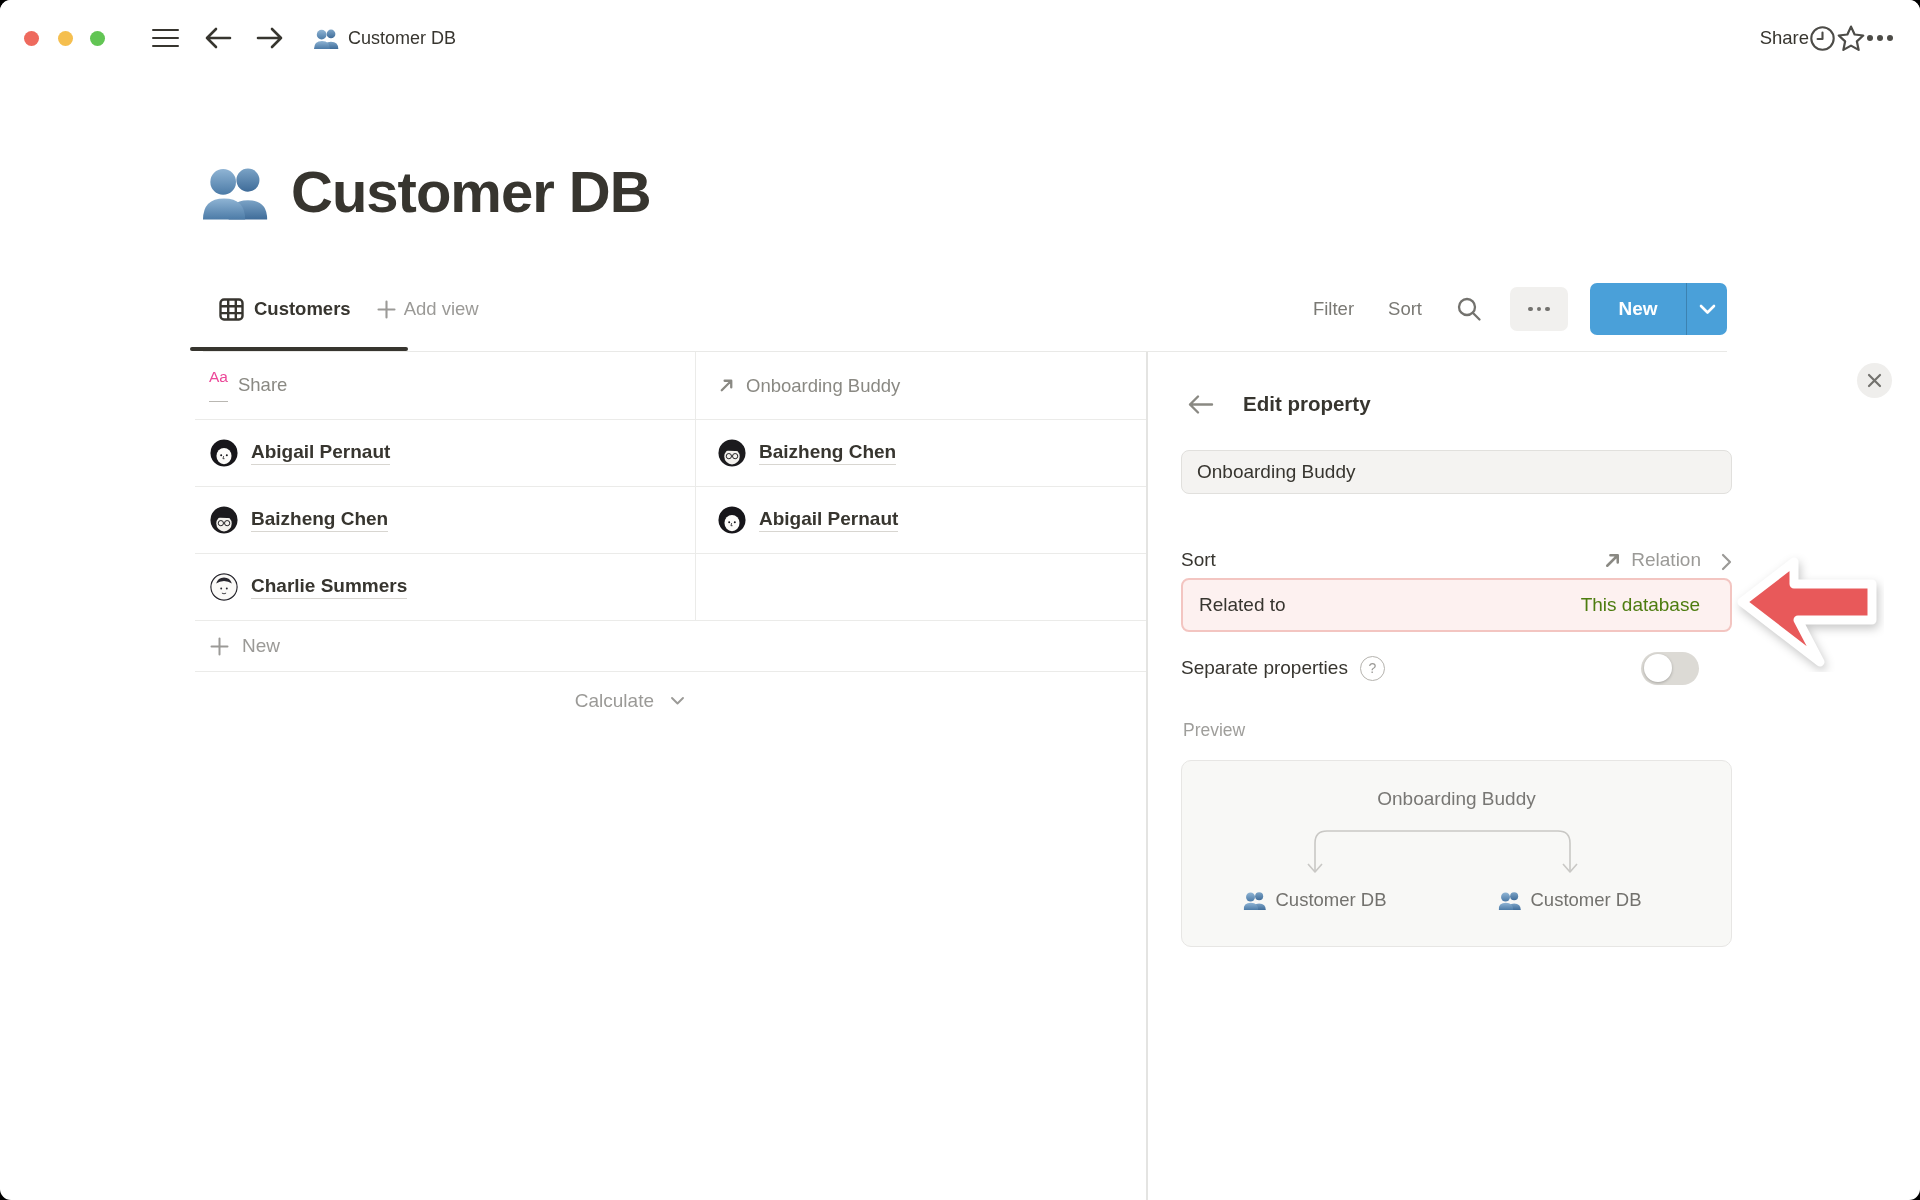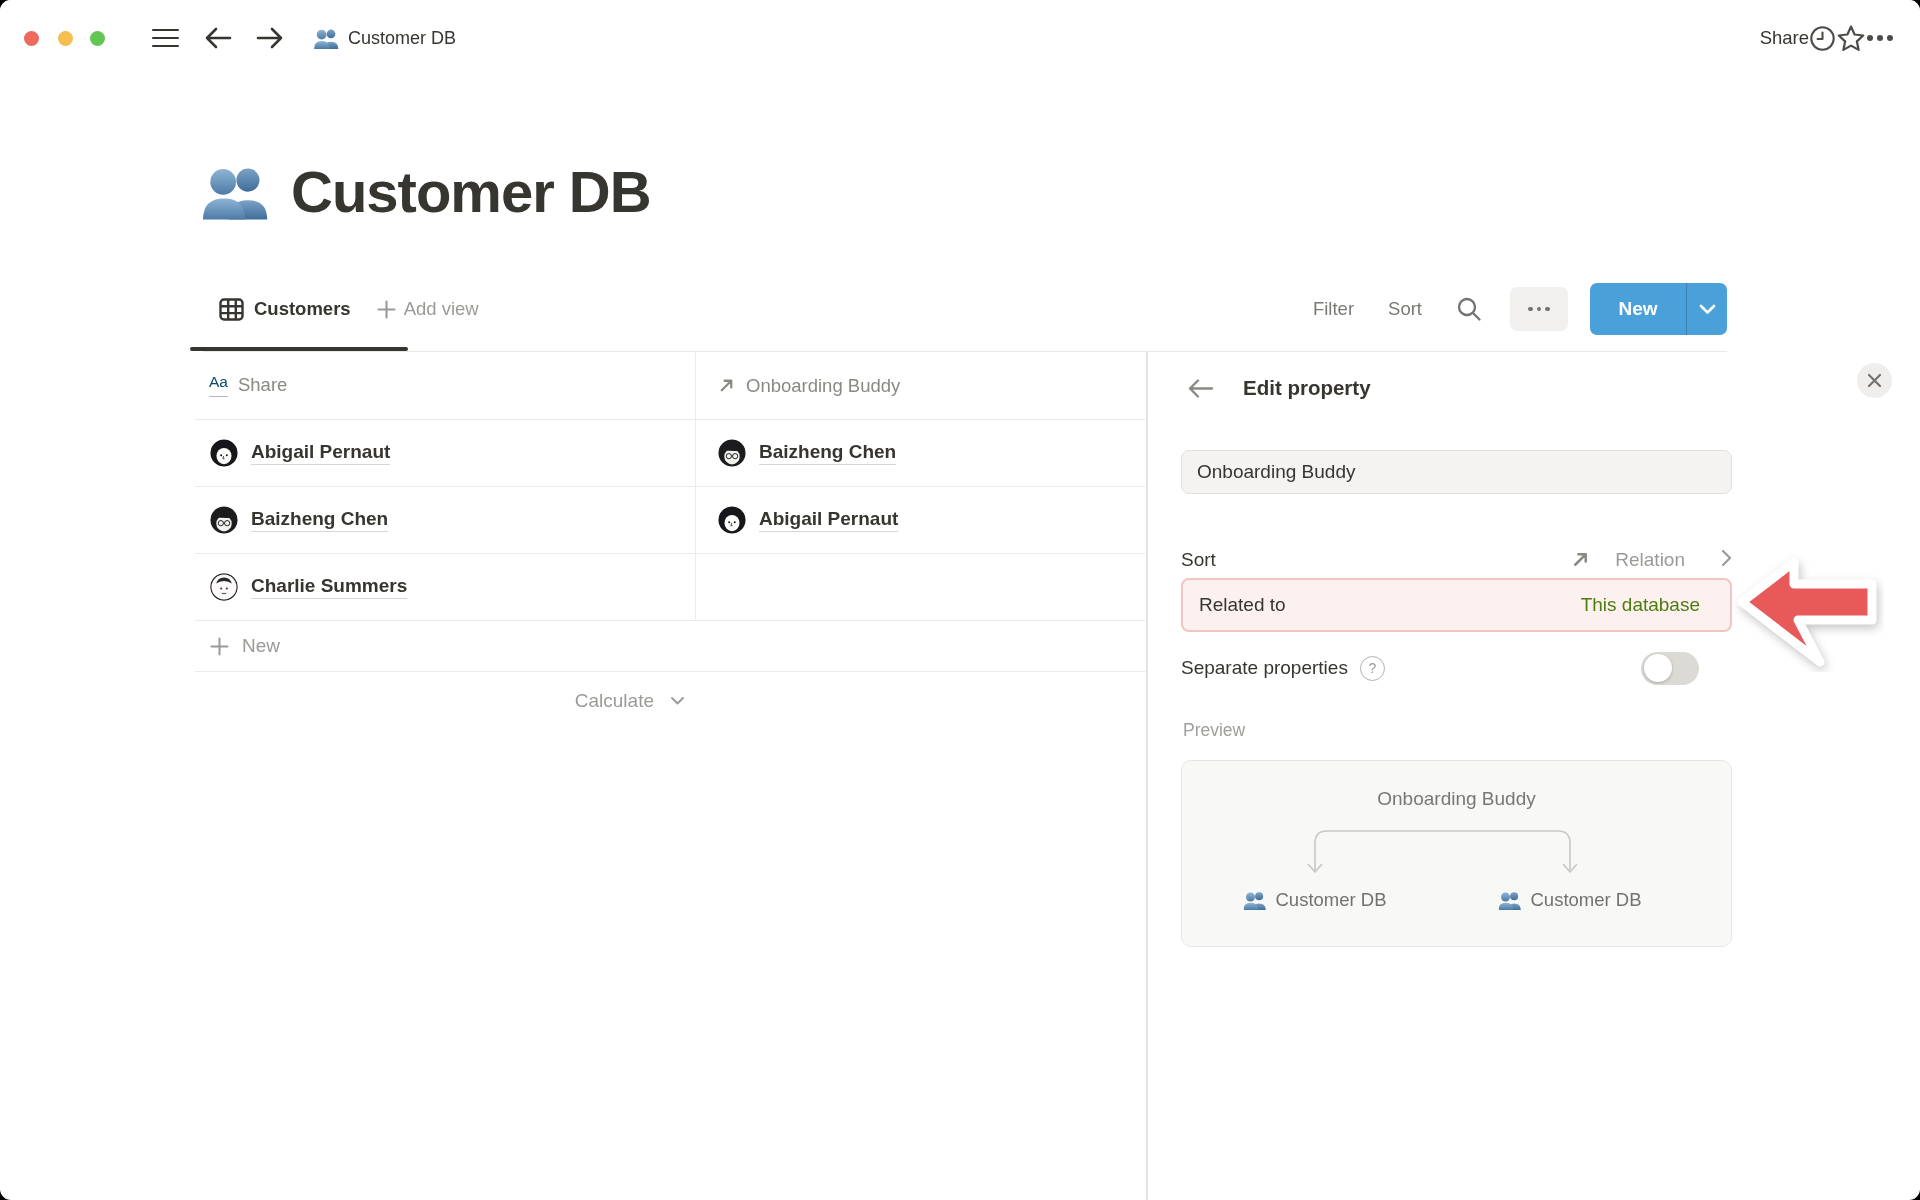--- a/index.html
+++ b/index.html
@@ -52,47 +52,47 @@
   .dbtable { position:absolute; left:195px; top:352px; width:951px; }
   .tr { position:relative; display:flex; border-bottom:1px solid #ebebe9; }
   .tr-header { height:68px; }
   .tr-row { height:67px; }
   .td1 { width:500px; display:flex; align-items:center; }
   .td2 { width:451px; display:flex; align-items:center; }
   .col-divider { position:absolute; left:500px; top:0; bottom:0; width:1px; background:#ebebe9; }
   .hcell { display:flex; align-items:center; gap:10px; color:#8a8983; font-size:18.5px; cursor:pointer; }
   .td1 .hcell { padding-left:14px; }
   .td2 .hcell { padding-left:22px; }
-  .aa { font-size:15.5px; color:#0c4a6e; border-bottom:1.7px solid #b9b7b2; line-height:1.05; padding-bottom:6px; }
+  .aa { font-size:15.5px; color:#ec4899; border-bottom:1.7px solid #b9b7b2; line-height:1.05; padding-bottom:15px; }
   .cell-person { display:flex; align-items:center; gap:13px; cursor:pointer; }
   .td1 .cell-person { padding-left:15px; }
   .td2 .cell-person { padding-left:23px; }
   .avatar { width:28px; height:28px; border-radius:50%; overflow:hidden; flex:0 0 28px; }
   .person-name { font-size:19px; font-weight:600; color:#37352f; border-bottom:1.5px solid #d8d6d1; padding-bottom:1px; }
   .newrow { height:51px; display:flex; align-items:center; gap:13px; padding-left:15px;
             border-bottom:1px solid #ebebe9; cursor:pointer; }
   .newrow-label { font-size:19px; color:#9b9a97; }
   .calcrow { height:58px; display:flex; align-items:center; justify-content:flex-end; width:500px; }
   .calc { display:flex; align-items:center; gap:16px; padding-right:10px; cursor:pointer; }
   .calc-label { font-size:19px; color:#9b9a97; }
   
   .vdivider { position:absolute; left:1146px; top:352px; bottom:0; width:1.5px; background:#e4e4e2; }
   .panel { position:absolute; left:1146px; top:352px; width:774px; height:848px; }
-  .panel-header { position:absolute; left:37px; top:8px; width:549px; height:56px; display:flex; align-items:center; }
+  .panel-header { position:absolute; left:37px; top:24px; width:549px; height:56px; display:flex; align-items:center; }
   .panel-back { width:34px; height:34px; display:flex; align-items:center; justify-content:center; cursor:pointer; }
   .panel-title { font-size:20.5px; font-weight:700; color:#37352f; margin-left:26px; }
   .panel-close { position:absolute; right:28px; top:11px; width:35px; height:35px; border-radius:50%;
                  background:#efeeec; display:flex; align-items:center; justify-content:center; cursor:pointer; }
   .name-input { position:absolute; left:35px; top:98px; width:551px; height:44px; border:1px solid #e1e0dd;
                 background:#f4f3f1; border-radius:8px; padding:0 15px; font-size:19px; color:#37352f;
                 font-family:"Liberation Sans", sans-serif; outline:none; }
   .prop-row { position:absolute; left:35px; width:551px; display:flex; align-items:center; cursor:pointer; }
   .row-type { top:188px; height:40px; }
   .prop-label { font-size:19px; color:#37352f; }
-  .row-right { margin-left:auto; display:flex; align-items:flex-start; gap:24px; }
+  .row-right { margin-left:auto; display:flex; align-items:flex-end; gap:8px; }
   .type-value { font-size:19px; color:#9b9a97; }
   .row-related { top:226px; height:54px; background:#fdf1f0; border:2px solid #f3c5c1; border-radius:8px;
                  padding:0 16px; }
   .related-value { font-size:19px; color:#4d7c0f; }
   .row-separate { top:296px; height:40px; }
   .help-circle { width:25px; height:25px; border-radius:50%; border:1.6px solid #b5b3ae; color:#9b9a97;
                  font-size:14px; display:flex; align-items:center; justify-content:center; margin-left:12px; cursor:pointer; }
   .toggle { margin-left:auto; margin-right:33px; width:58px; height:33px; border-radius:17px; background:#dcdad5;
             position:relative; cursor:pointer; }
   .toggle-knob { position:absolute; left:2.5px; top:2.5px; width:28px; height:28px; border-radius:50%;

